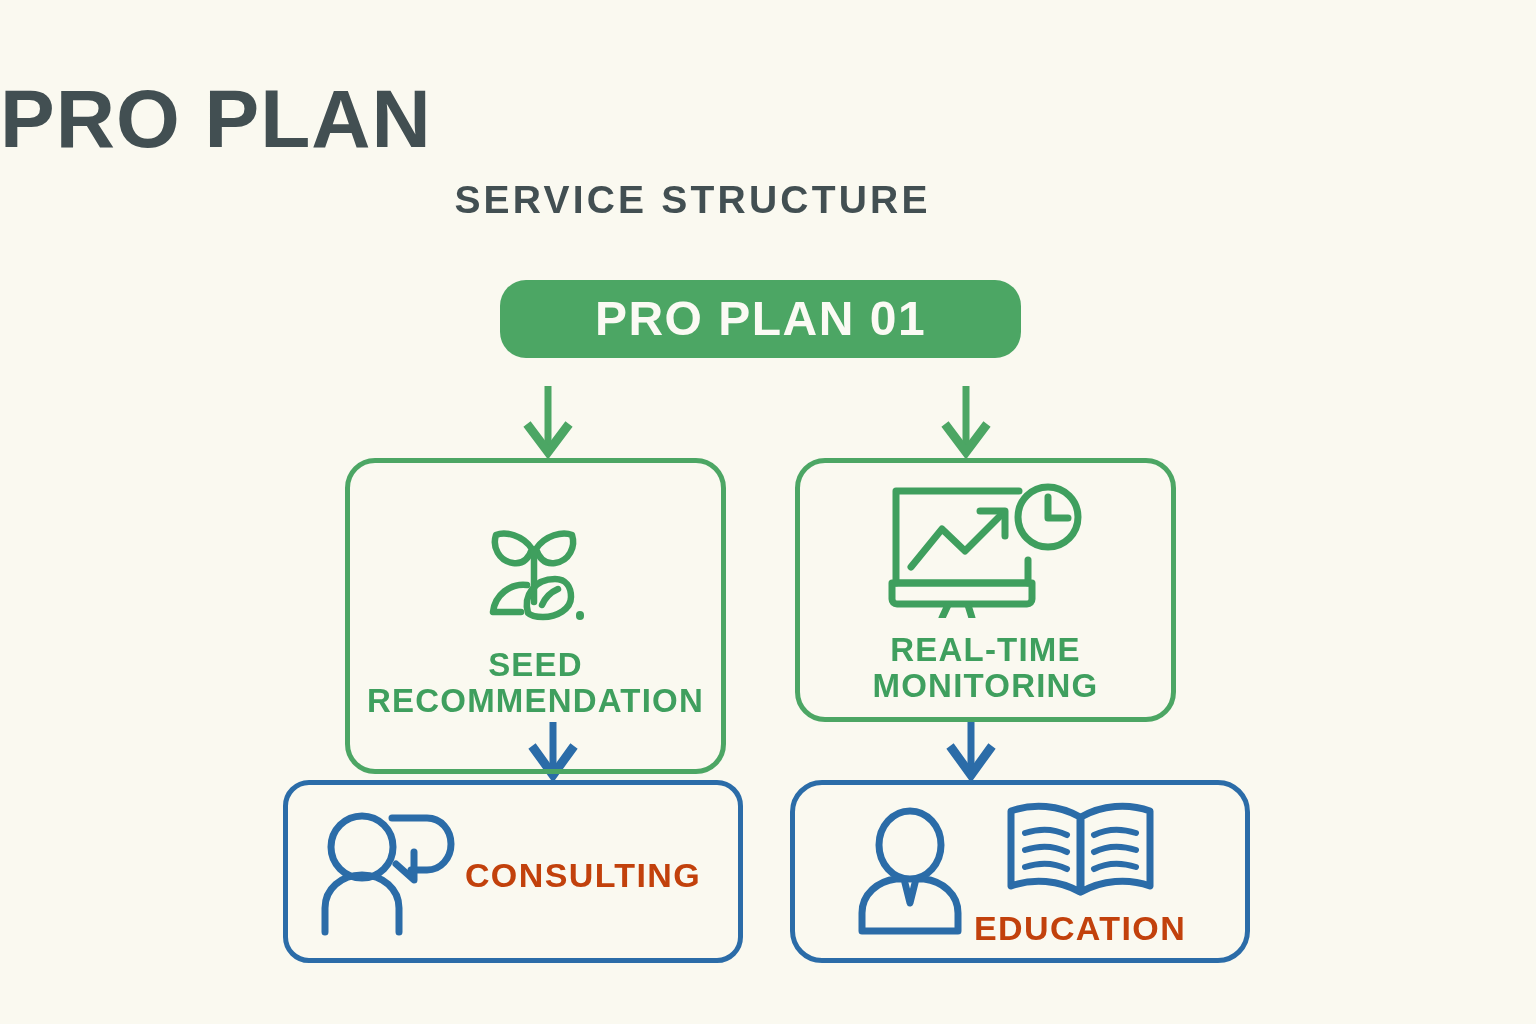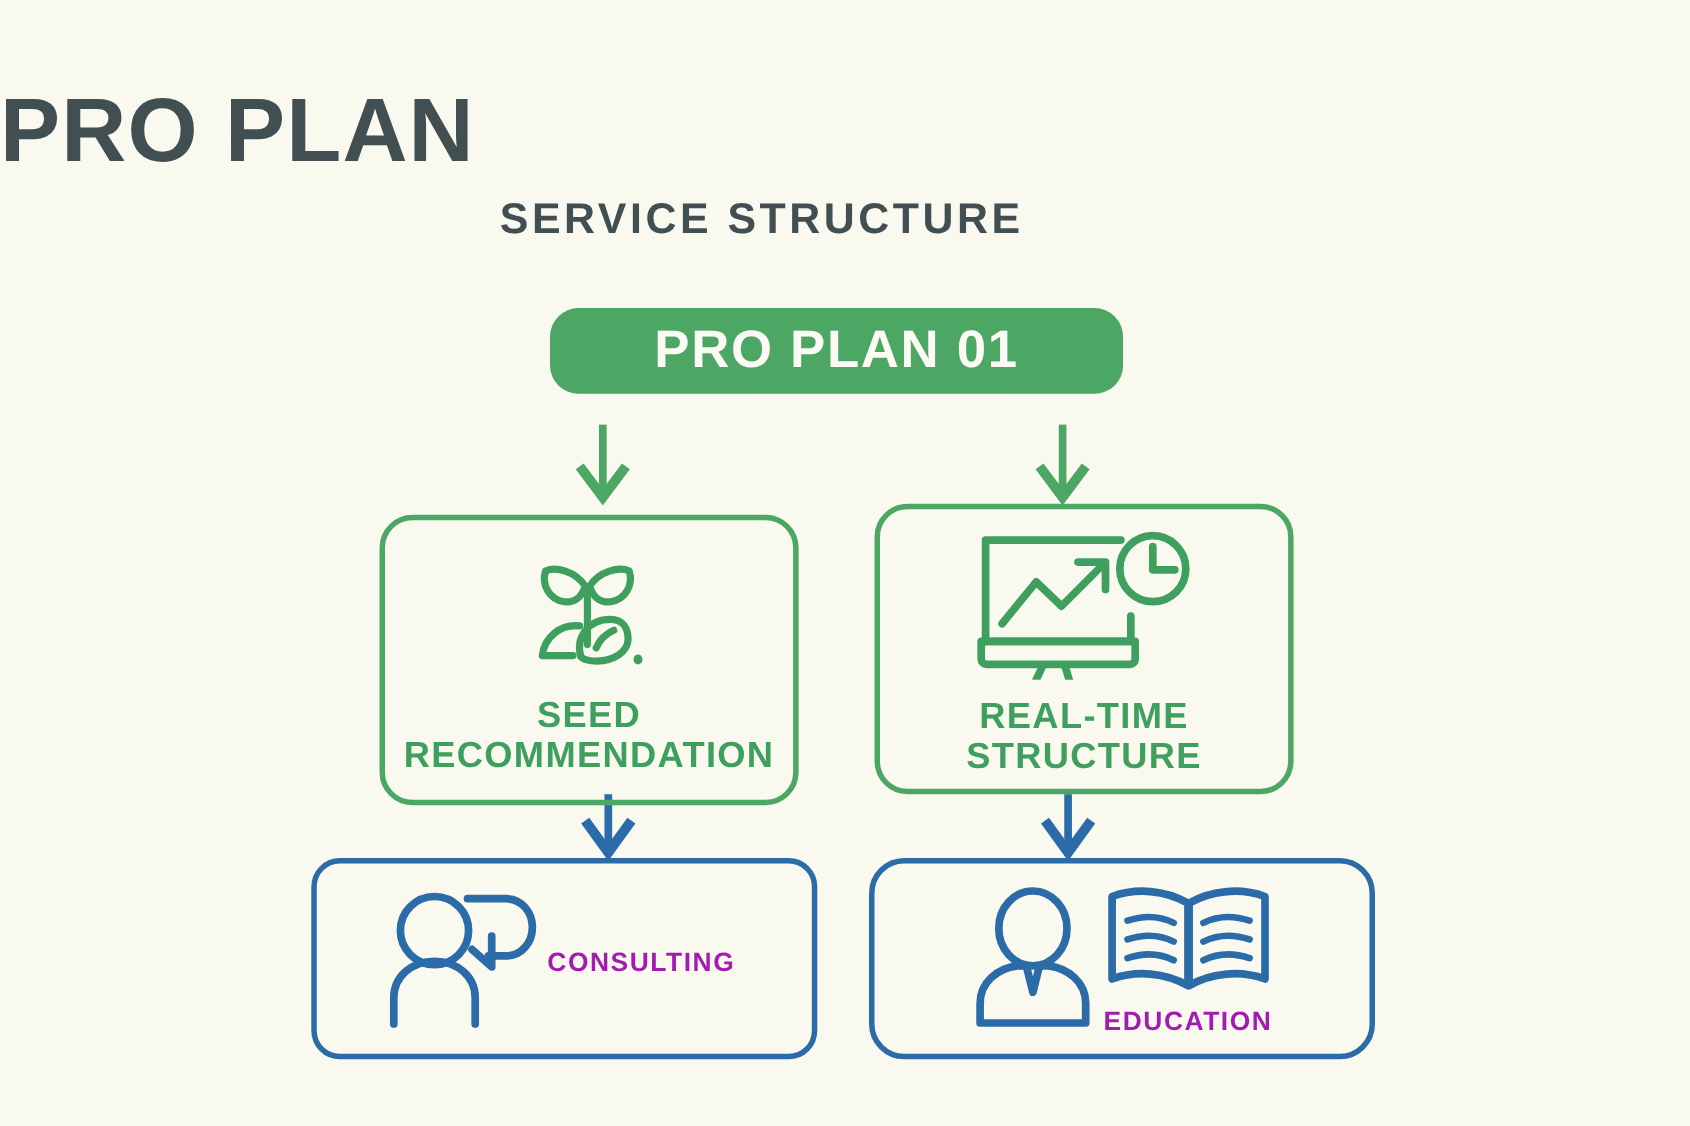--- a/index.html
+++ b/index.html
@@ -74,21 +74,21 @@
     border-radius: 30px;
     background: transparent;
   }
   .node-green {
     border: 5px solid #4ca664;
   }
   .node-blue {
     border: 5px solid #2b6ca8;
     border-radius: 26px;
   }
-  .box-seed   { left: 345px; top: 468px; width: 381px; height: 264px; }
+  .box-seed   { left: 345px; top: 458px; width: 381px; height: 316px; }
   .box-rtm    { left: 795px; top: 458px; width: 381px; height: 264px; }
   .box-cons   { left: 283px; top: 780px; width: 460px; height: 183px; }
   .box-edu    { left: 790px; top: 780px; width: 460px; height: 183px; border-radius: 32px; }
 
   .box-inner-v {
     width: 100%;
     height: 100%;
     display: flex;
     flex-direction: column;
     align-items: center;
@@ -106,22 +106,22 @@
   .label-green {
     color: #3f9f5e;
     font-size: 33px;
     font-weight: 700;
     letter-spacing: 1.2px;
     text-align: center;
     line-height: 1.08;
     white-space: pre-line;
   }
   .label-blue {
-    color: #a21caf;
-    font-size: 24px;
+    color: #c2410c;
+    font-size: 34px;
     font-weight: 700;
     letter-spacing: 1.4px;
     text-align: center;
     line-height: 1.05;
   }
 
   .icon-seed { margin-top: 4px; margin-bottom: 14px; }
   .icon-rtm  { margin-top: 2px; margin-bottom: 10px; }
 
   .cons-icon { margin-right: 6px; margin-left: -6px; }
@@ -223,21 +223,21 @@
           <path d="M31 89 L62 51 L85 73 L122 36"></path>
 
           <path d="M100 33 L125 33 L125 58"></path>
 
           <circle cx="168" cy="39" r="30"></circle>
 
           <path d="M168 19 L168 40 L188 40"></path>
         </svg>
       </span>
       <span class="label-green">REAL-TIME
-STRUCTURE</span>
+MONITORING</span>
     </div>
   </div>
 
   <div class="node-box node-blue box-cons">
     <div class="box-inner-h">
       <span class="cons-icon">
         <svg width="140" height="132" viewBox="0 0 140 132" fill="none" stroke="#2b6ca8" stroke-width="7" stroke-linecap="round" stroke-linejoin="round">
 
           <circle cx="43" cy="43" r="31"></circle>
 

